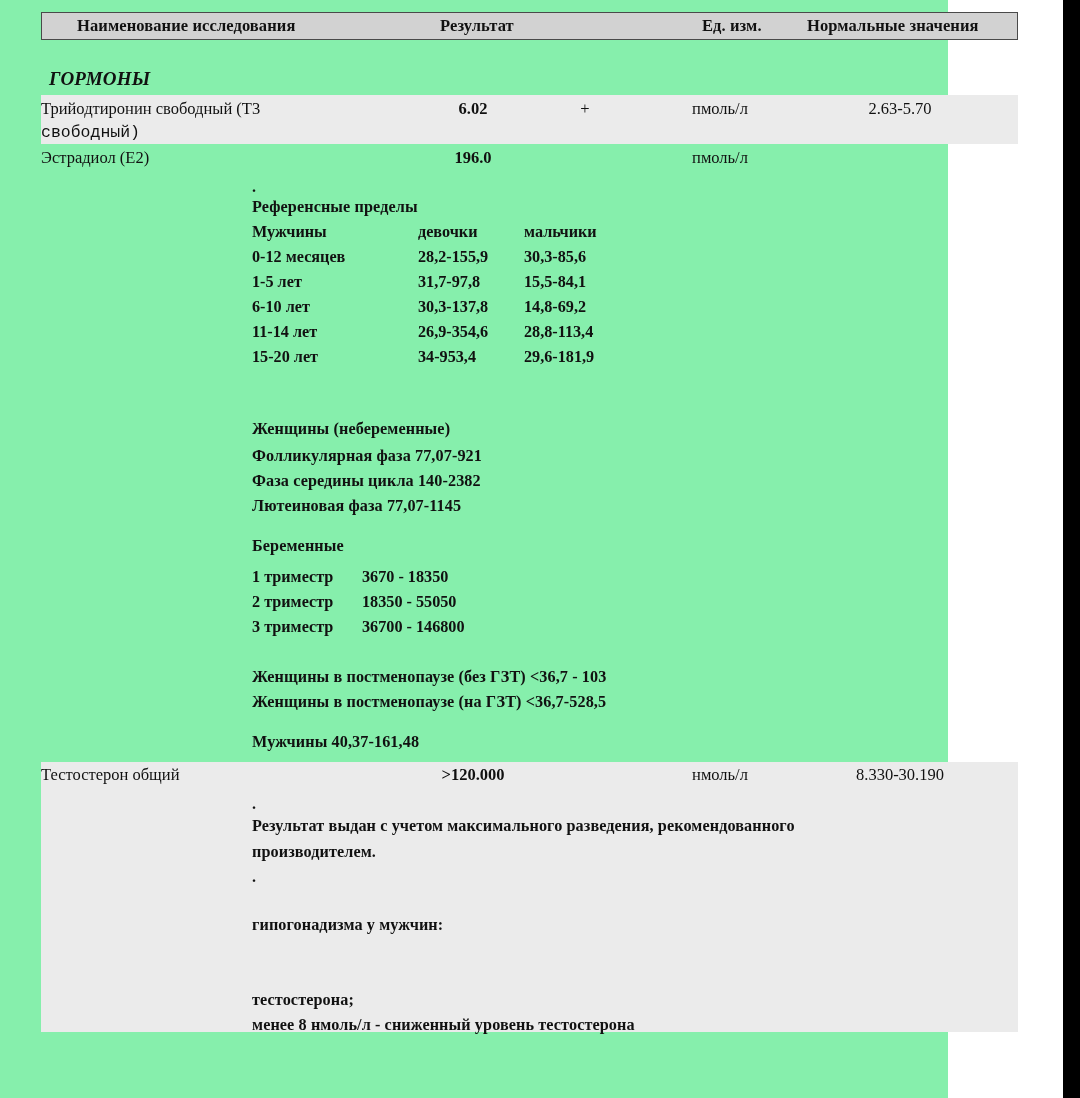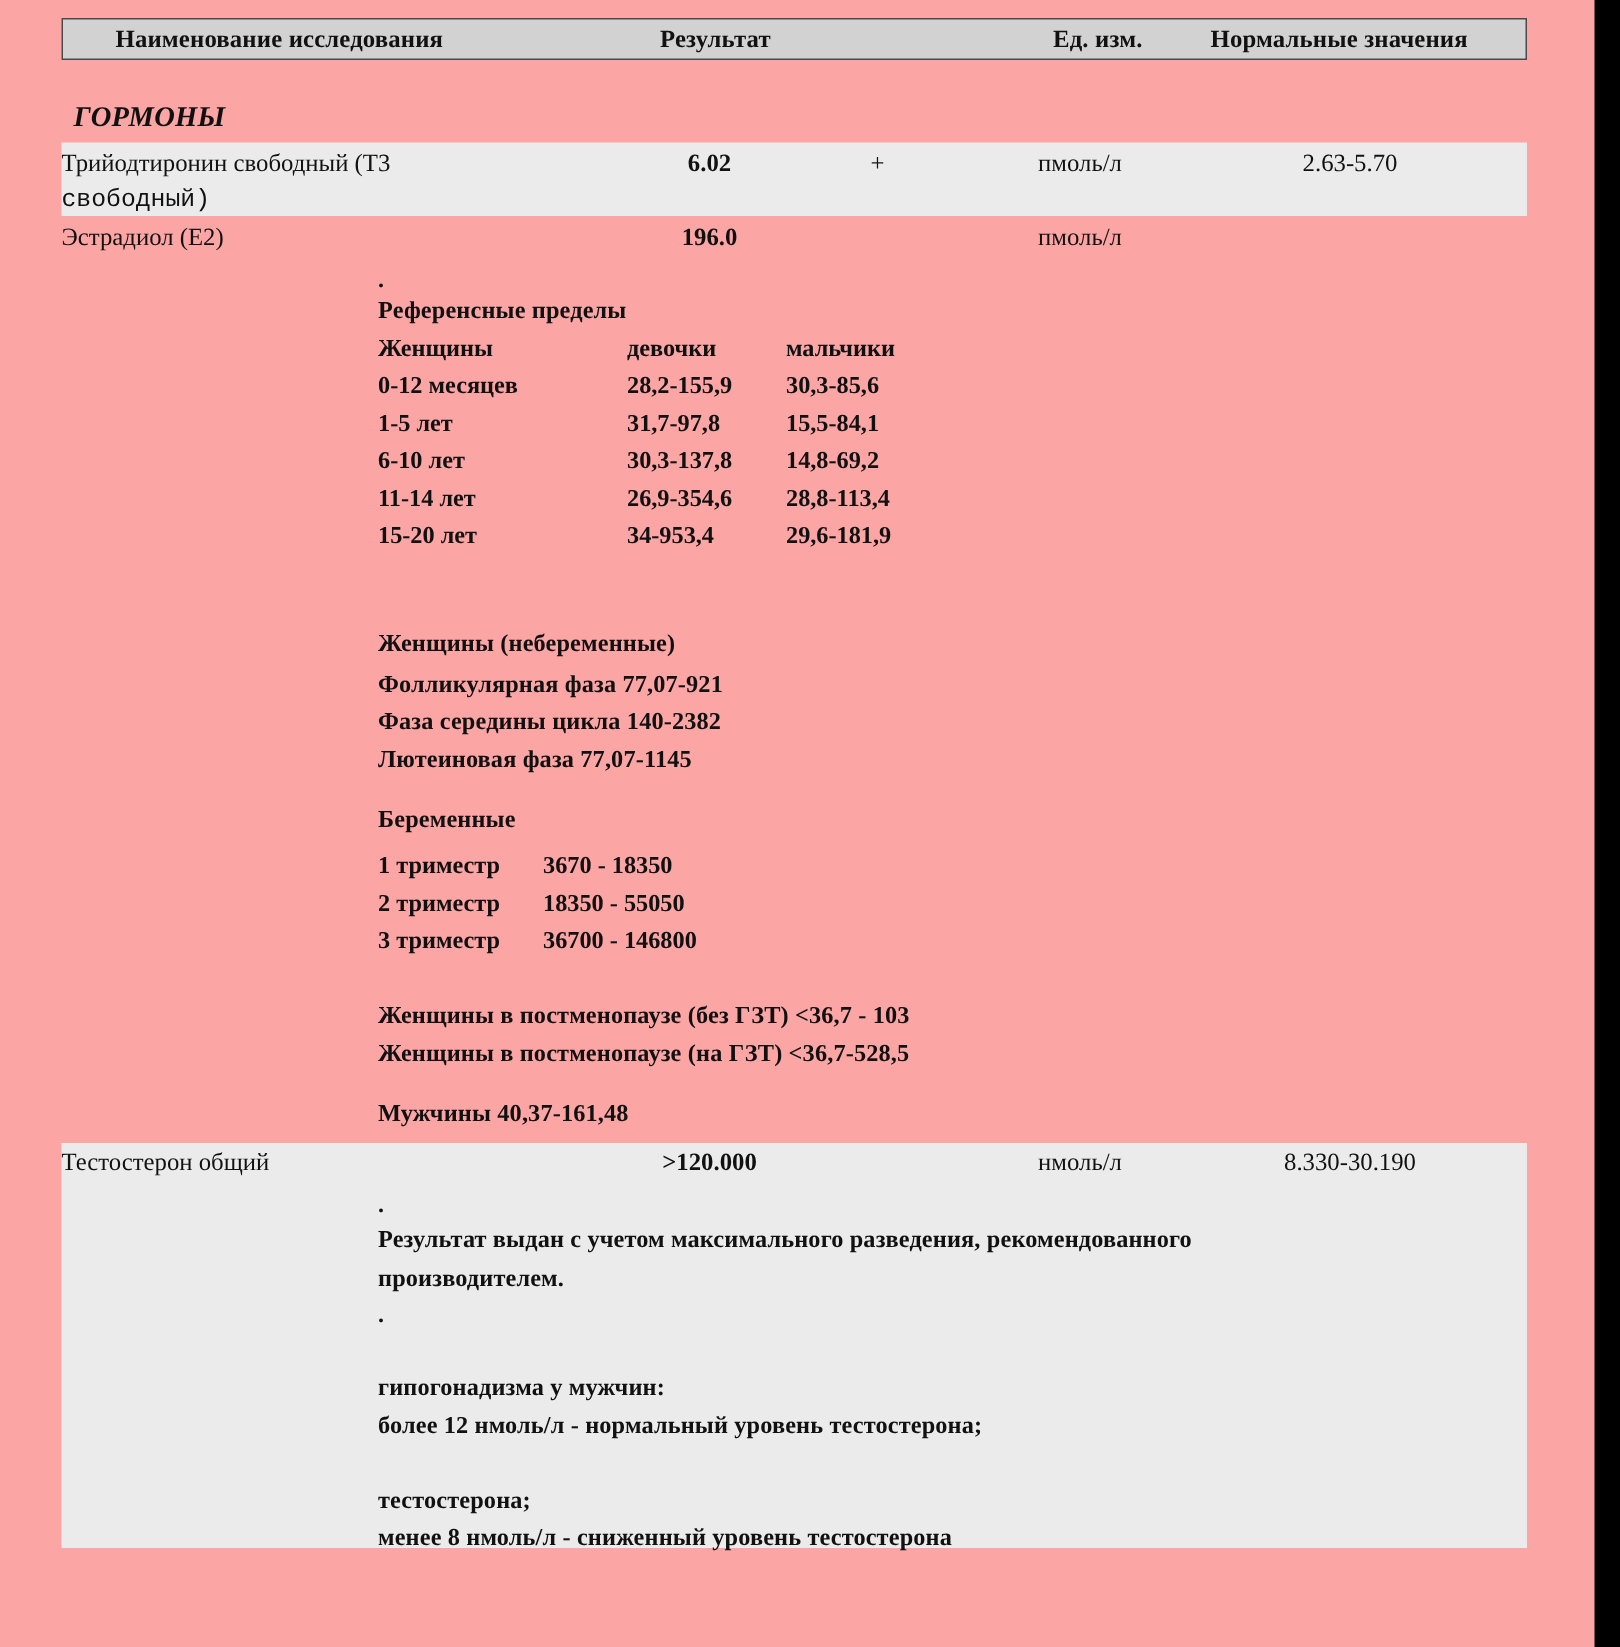--- a/index.html
+++ b/index.html
@@ -12,23 +12,23 @@
     height: 1098px;
     position: relative;
     font-family: "Liberation Serif", "DejaVu Serif", serif;
     color: #111111;
     overflow: hidden;
   }
 
   #page {
     position: absolute;
     left: 0; top: 0;
-    width: 1080px;
+    width: 948px;
     height: 1098px;
-    background: #fca5a5;
+    background: #86efac;
   }
 
   
   .scan-bar {
     position: absolute;
     top: 0;
     left: 1063px;
     width: 17px;
     height: 1098px;
     background: #000000;
@@ -156,21 +156,21 @@
   <div class="row">
     <span class="cell name" style="top:148px;">Эстрадиол (Е2)</span>
     <span class="cell result" style="top:148px;">196.0</span>
     <span class="cell unit" style="top:148px;">пмоль/л</span>
   </div>
 
   <span class="comment dot" style="top:178px;">.</span>
 
   <span class="comment" style="top:198px;">Референсные пределы</span>
 
-  <span class="ref-col-a" style="top:223px;">Женщины</span>
+  <span class="ref-col-a" style="top:223px;">Мужчины</span>
   <span class="ref-col-b" style="top:223px;">девочки</span>
   <span class="ref-col-c" style="top:223px;">мальчики</span>
 
   <span class="ref-col-a" style="top:248px;">0-12 месяцев</span>
   <span class="ref-col-b" style="top:248px;">28,2-155,9</span>
   <span class="ref-col-c" style="top:248px;">30,3-85,6</span>
 
   <span class="ref-col-a" style="top:273px;">1-5 лет</span>
   <span class="ref-col-b" style="top:273px;">31,7-97,8</span>
   <span class="ref-col-c" style="top:273px;">15,5-84,1</span>
@@ -217,17 +217,16 @@
 
   <span class="comment dot" style="top:795px;">.</span>
 
   <span class="comment" style="top:817px;">Результат выдан с учетом максимального разведения, рекомендованного</span>
   <span class="comment" style="top:843px;">производителем.</span>
 
   <span class="comment dot" style="top:868px;">.</span>
 
   <span class="comment" style="top:916px;">гипогонадизма у мужчин:</span>
 
-  <span class="comment" style="top:941px;">более 12 нмоль/л - нормальный уровень тестостерона;</span>
   <span class="comment" style="top:991px;">тестостерона;</span>
   <span class="comment" style="top:1016px;">менее 8 нмоль/л - сниженный уровень тестостерона</span>
 
 </div>
 
 </body></html>

